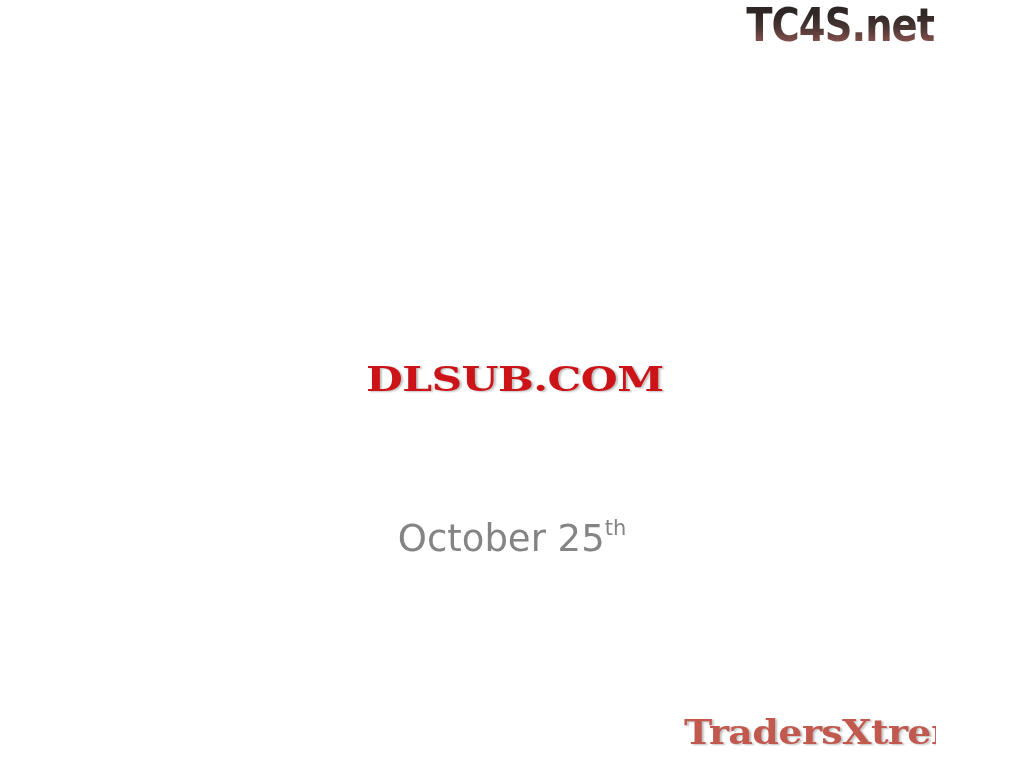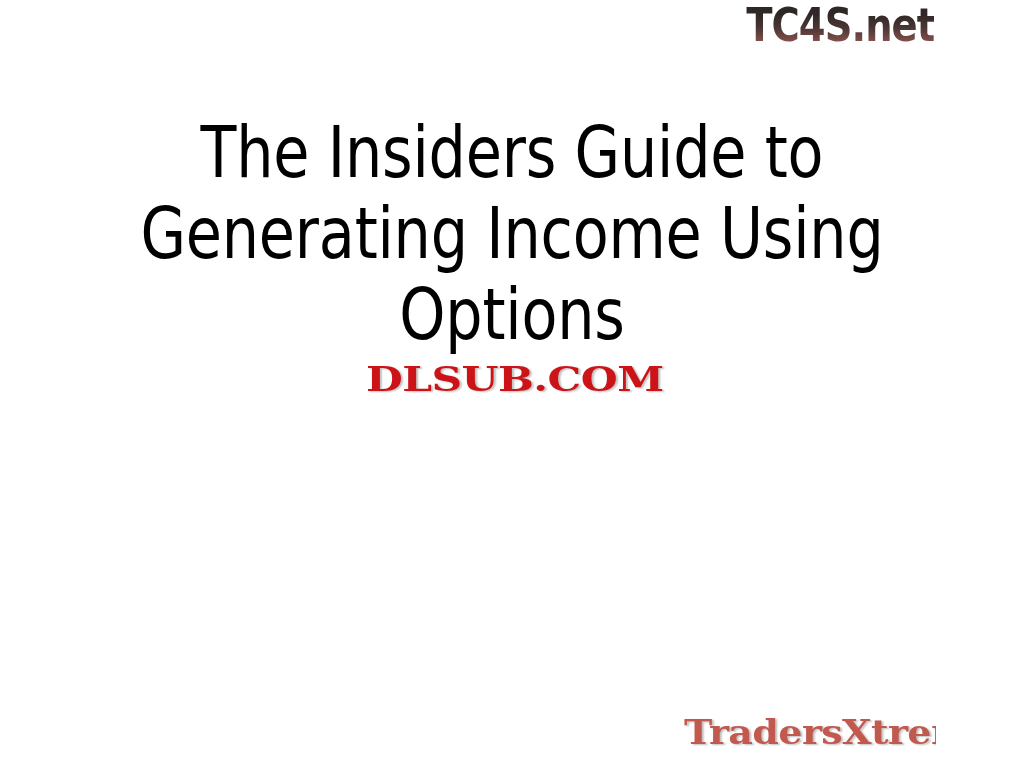--- a/index.html
+++ b/index.html
@@ -130,24 +130,20 @@
        0 0 1px rgba(255,255,255,0.9);
   }
 </style>
 </head>
 <body>
 
 <div id="slide">
 
   <div id="wm-tc4s">TC4S.net</div>
 
-  <div id="title-block">
-    <div class="title-line">The Insiders Guide to</div>
-    <div class="title-line">Generating Income Using</div>
-    <div class="title-line">Options</div>
-  </div>
 
   <div id="wm-dlsub"><span class="inner">DLSUB.COM</span></div>
 
+  <div id="subtitle"><span>October 25</span><span class="ord">th</span></div>
 
   <div id="wm-tx">TradersXtreme.com</div>
 
 </div>
 
 </body></html>

